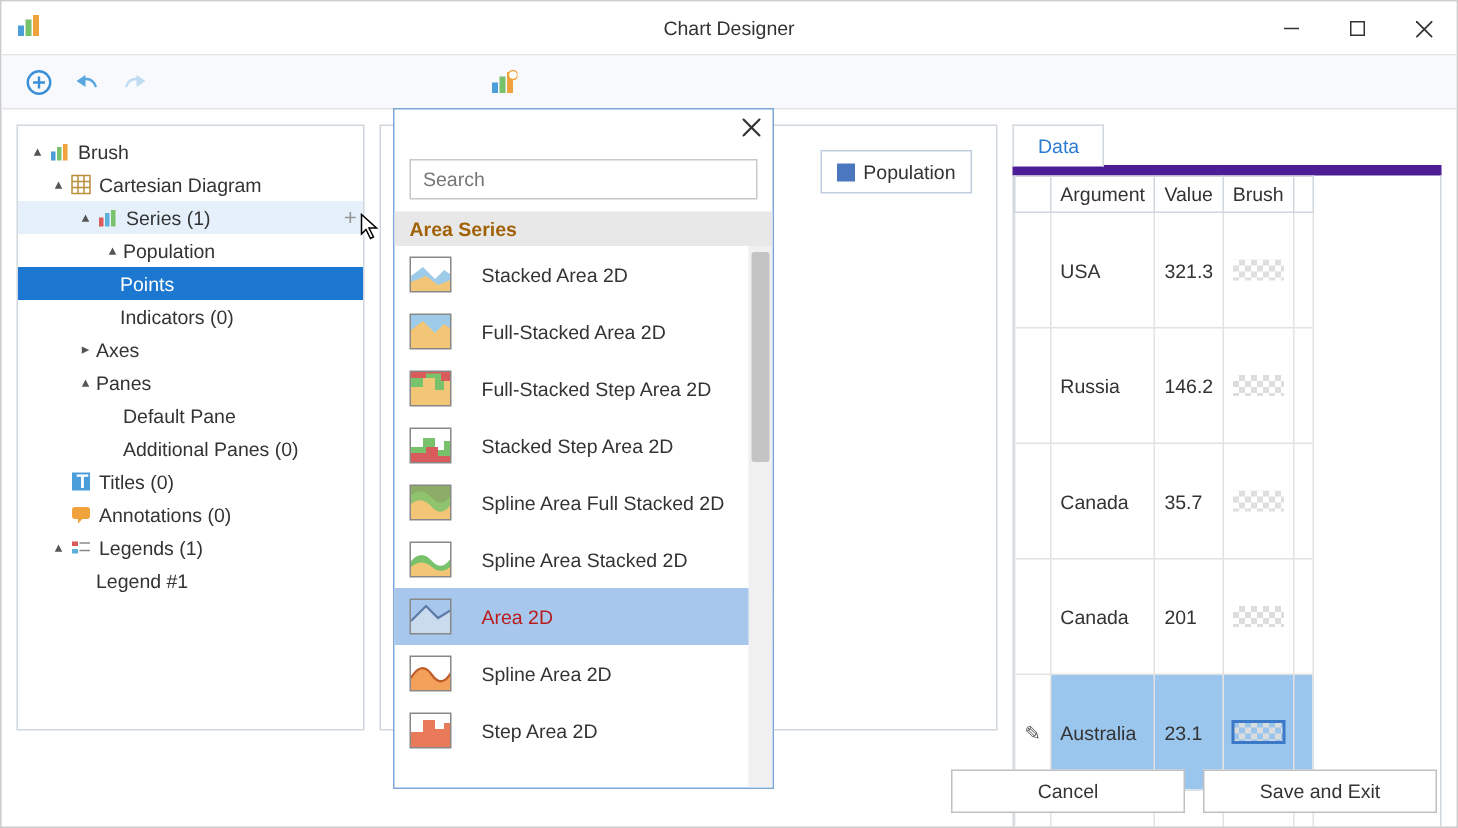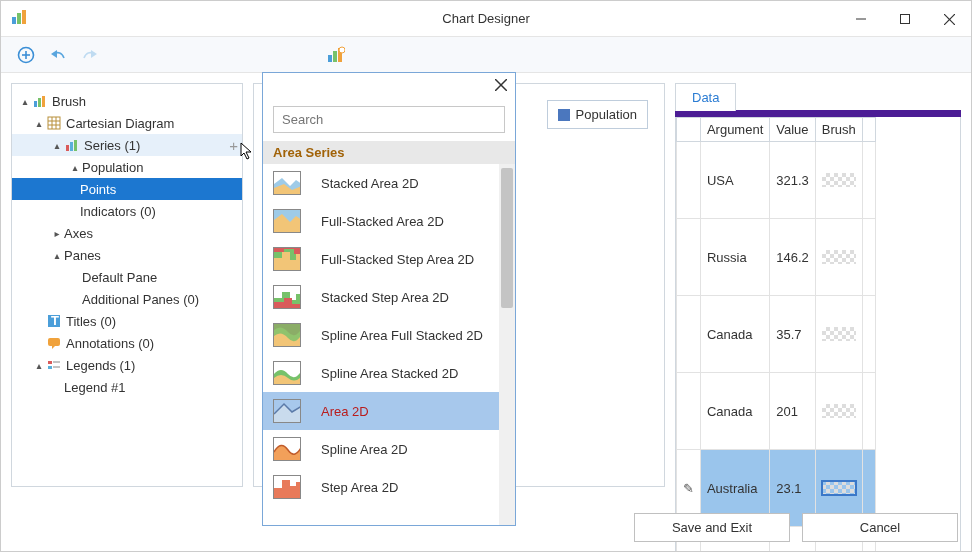--- a/index.html
+++ b/index.html
@@ -306,22 +306,22 @@
               <td></td>
             </tr>
         </tbody>
       </table>
       <div class="clear-btn">Clear Series Data</div>
     </div>
   </div>
 </div>
 
 <div class="footer">
+  <div class="btn">Cancel</div>
   <div class="btn">Save and Exit</div>
-  <div class="btn">Cancel</div>
 </div>
 
 <div class="popup">
   <div class="popup-top">
     <span><svg width="12" height="12">
           <line x1="0" y1="0" x2="12" y2="12" stroke="#333" stroke-width="1.5"></line>
           <line x1="12" y1="0" x2="0" y2="12" stroke="#333" stroke-width="1.5"></line>
         </svg></span>
   </div>
   <div class="search"><input placeholder="Search" style=""></div>

